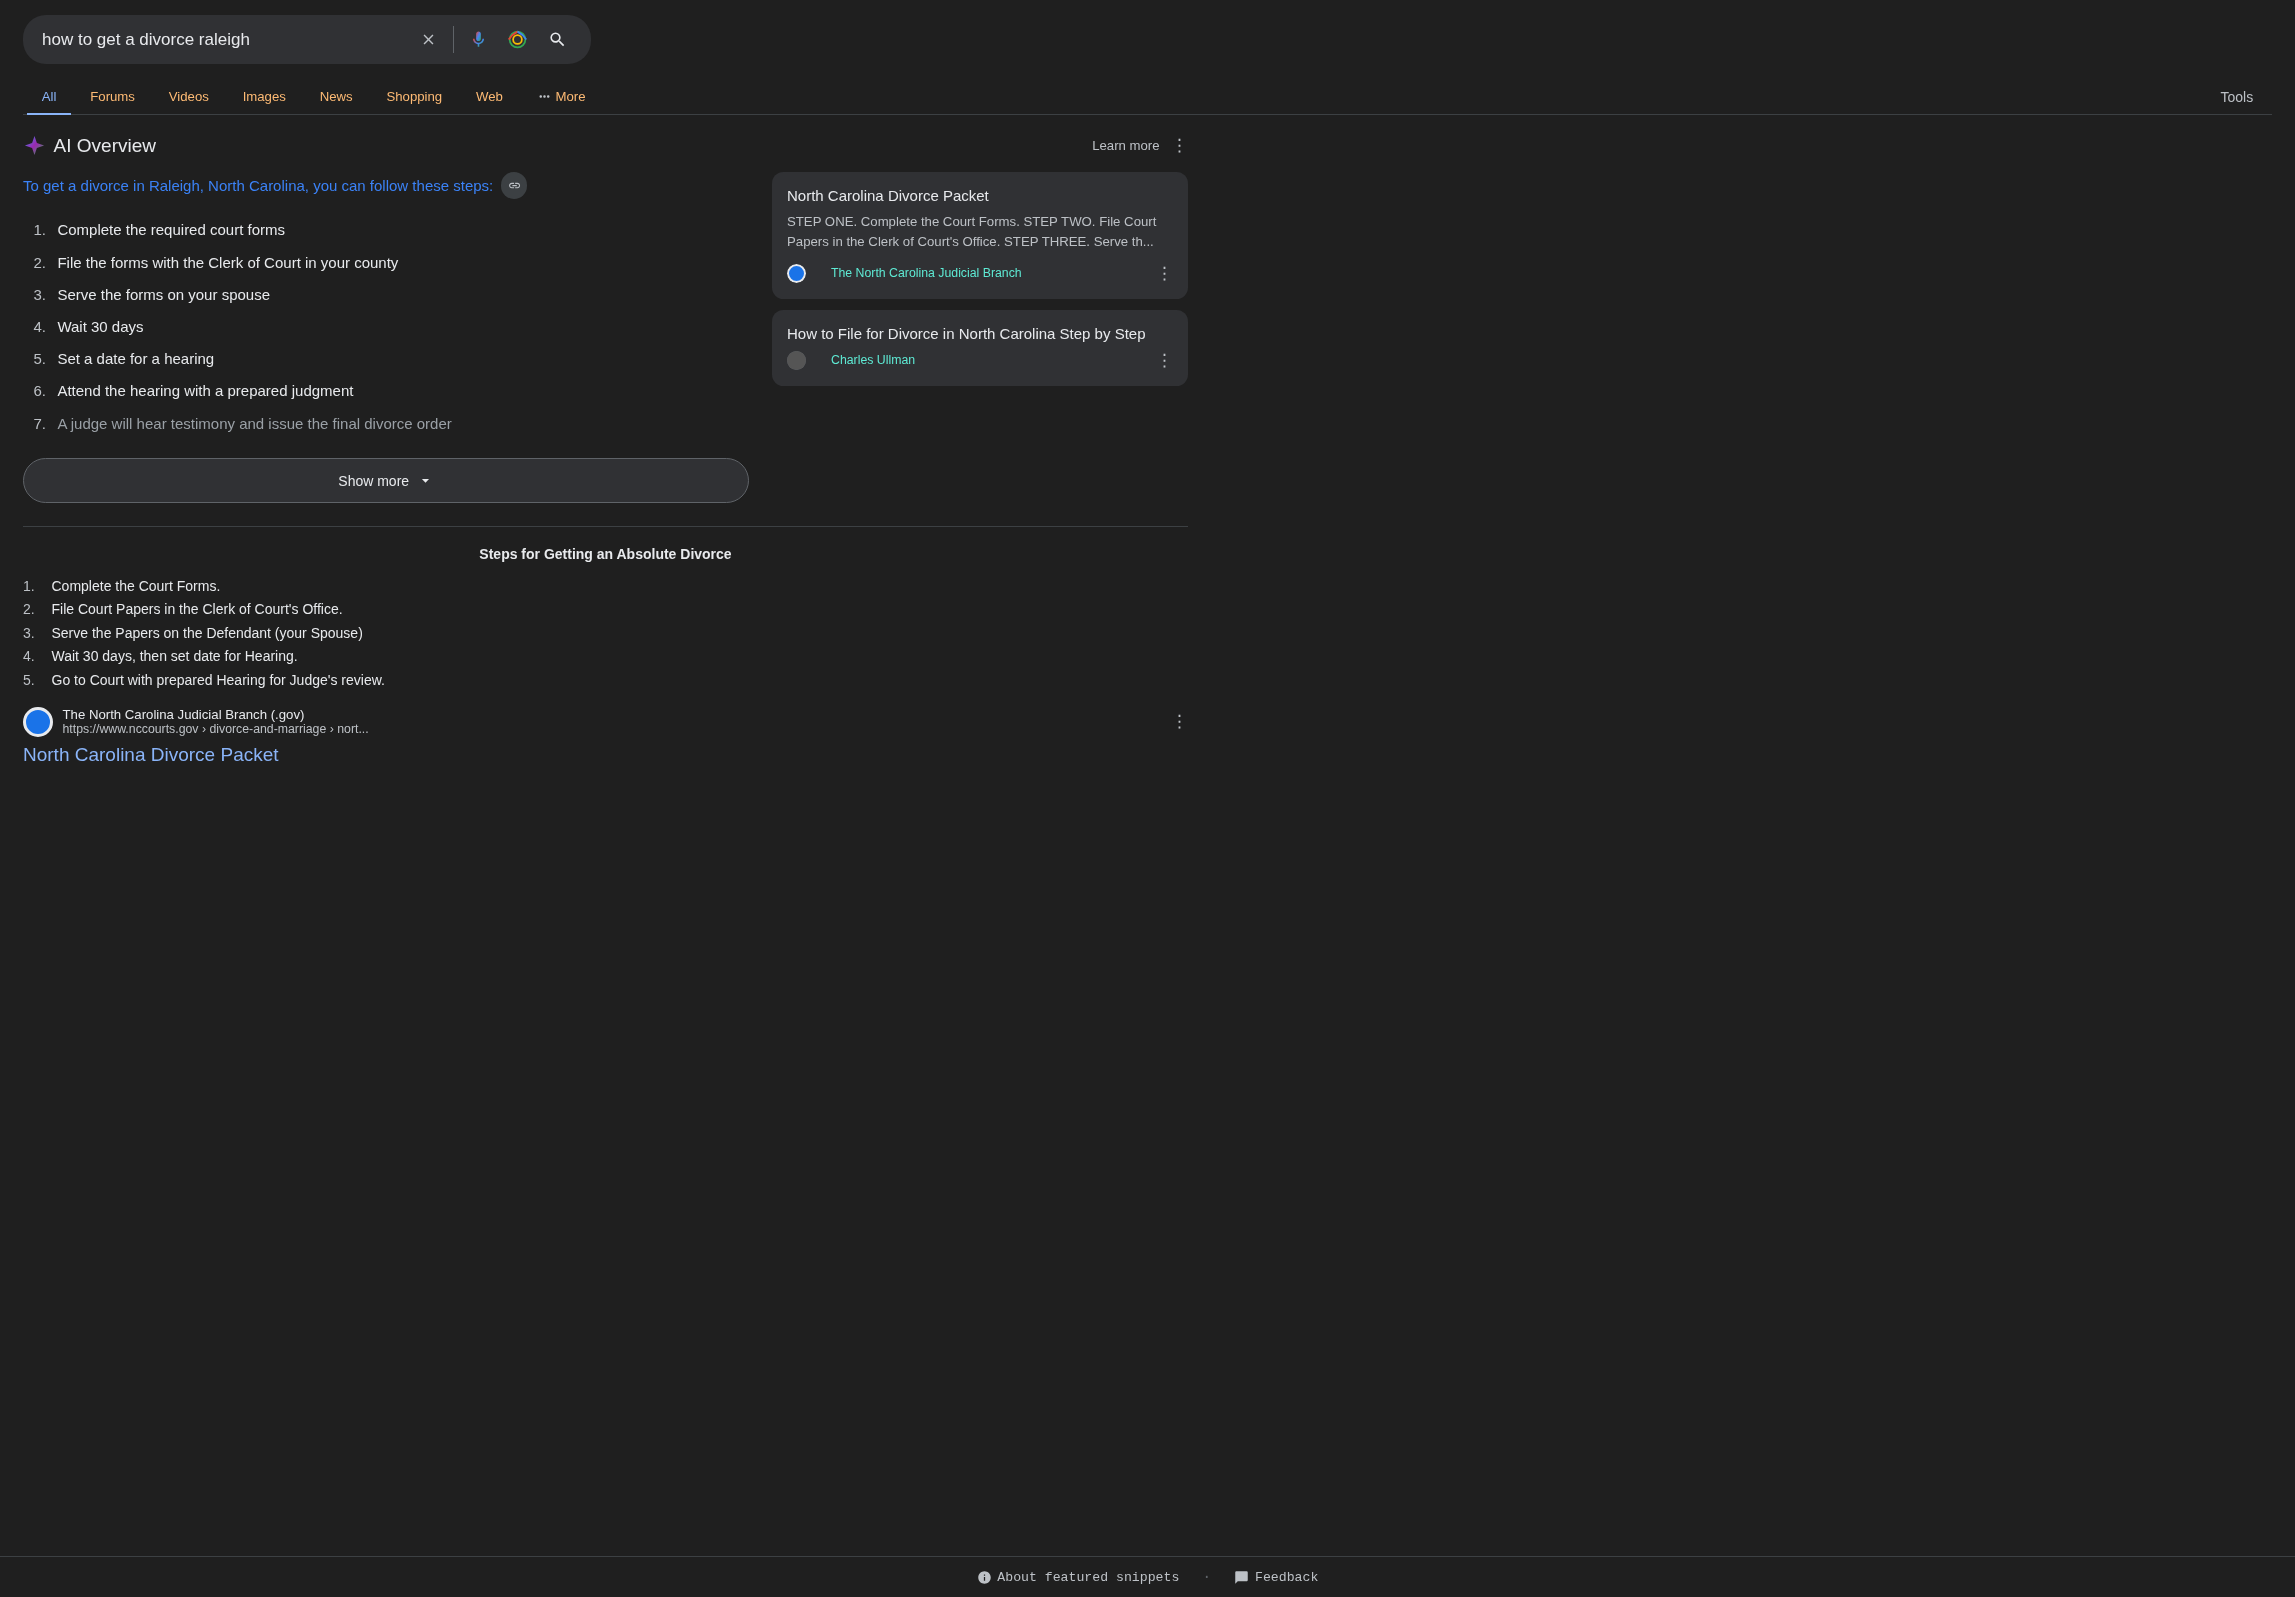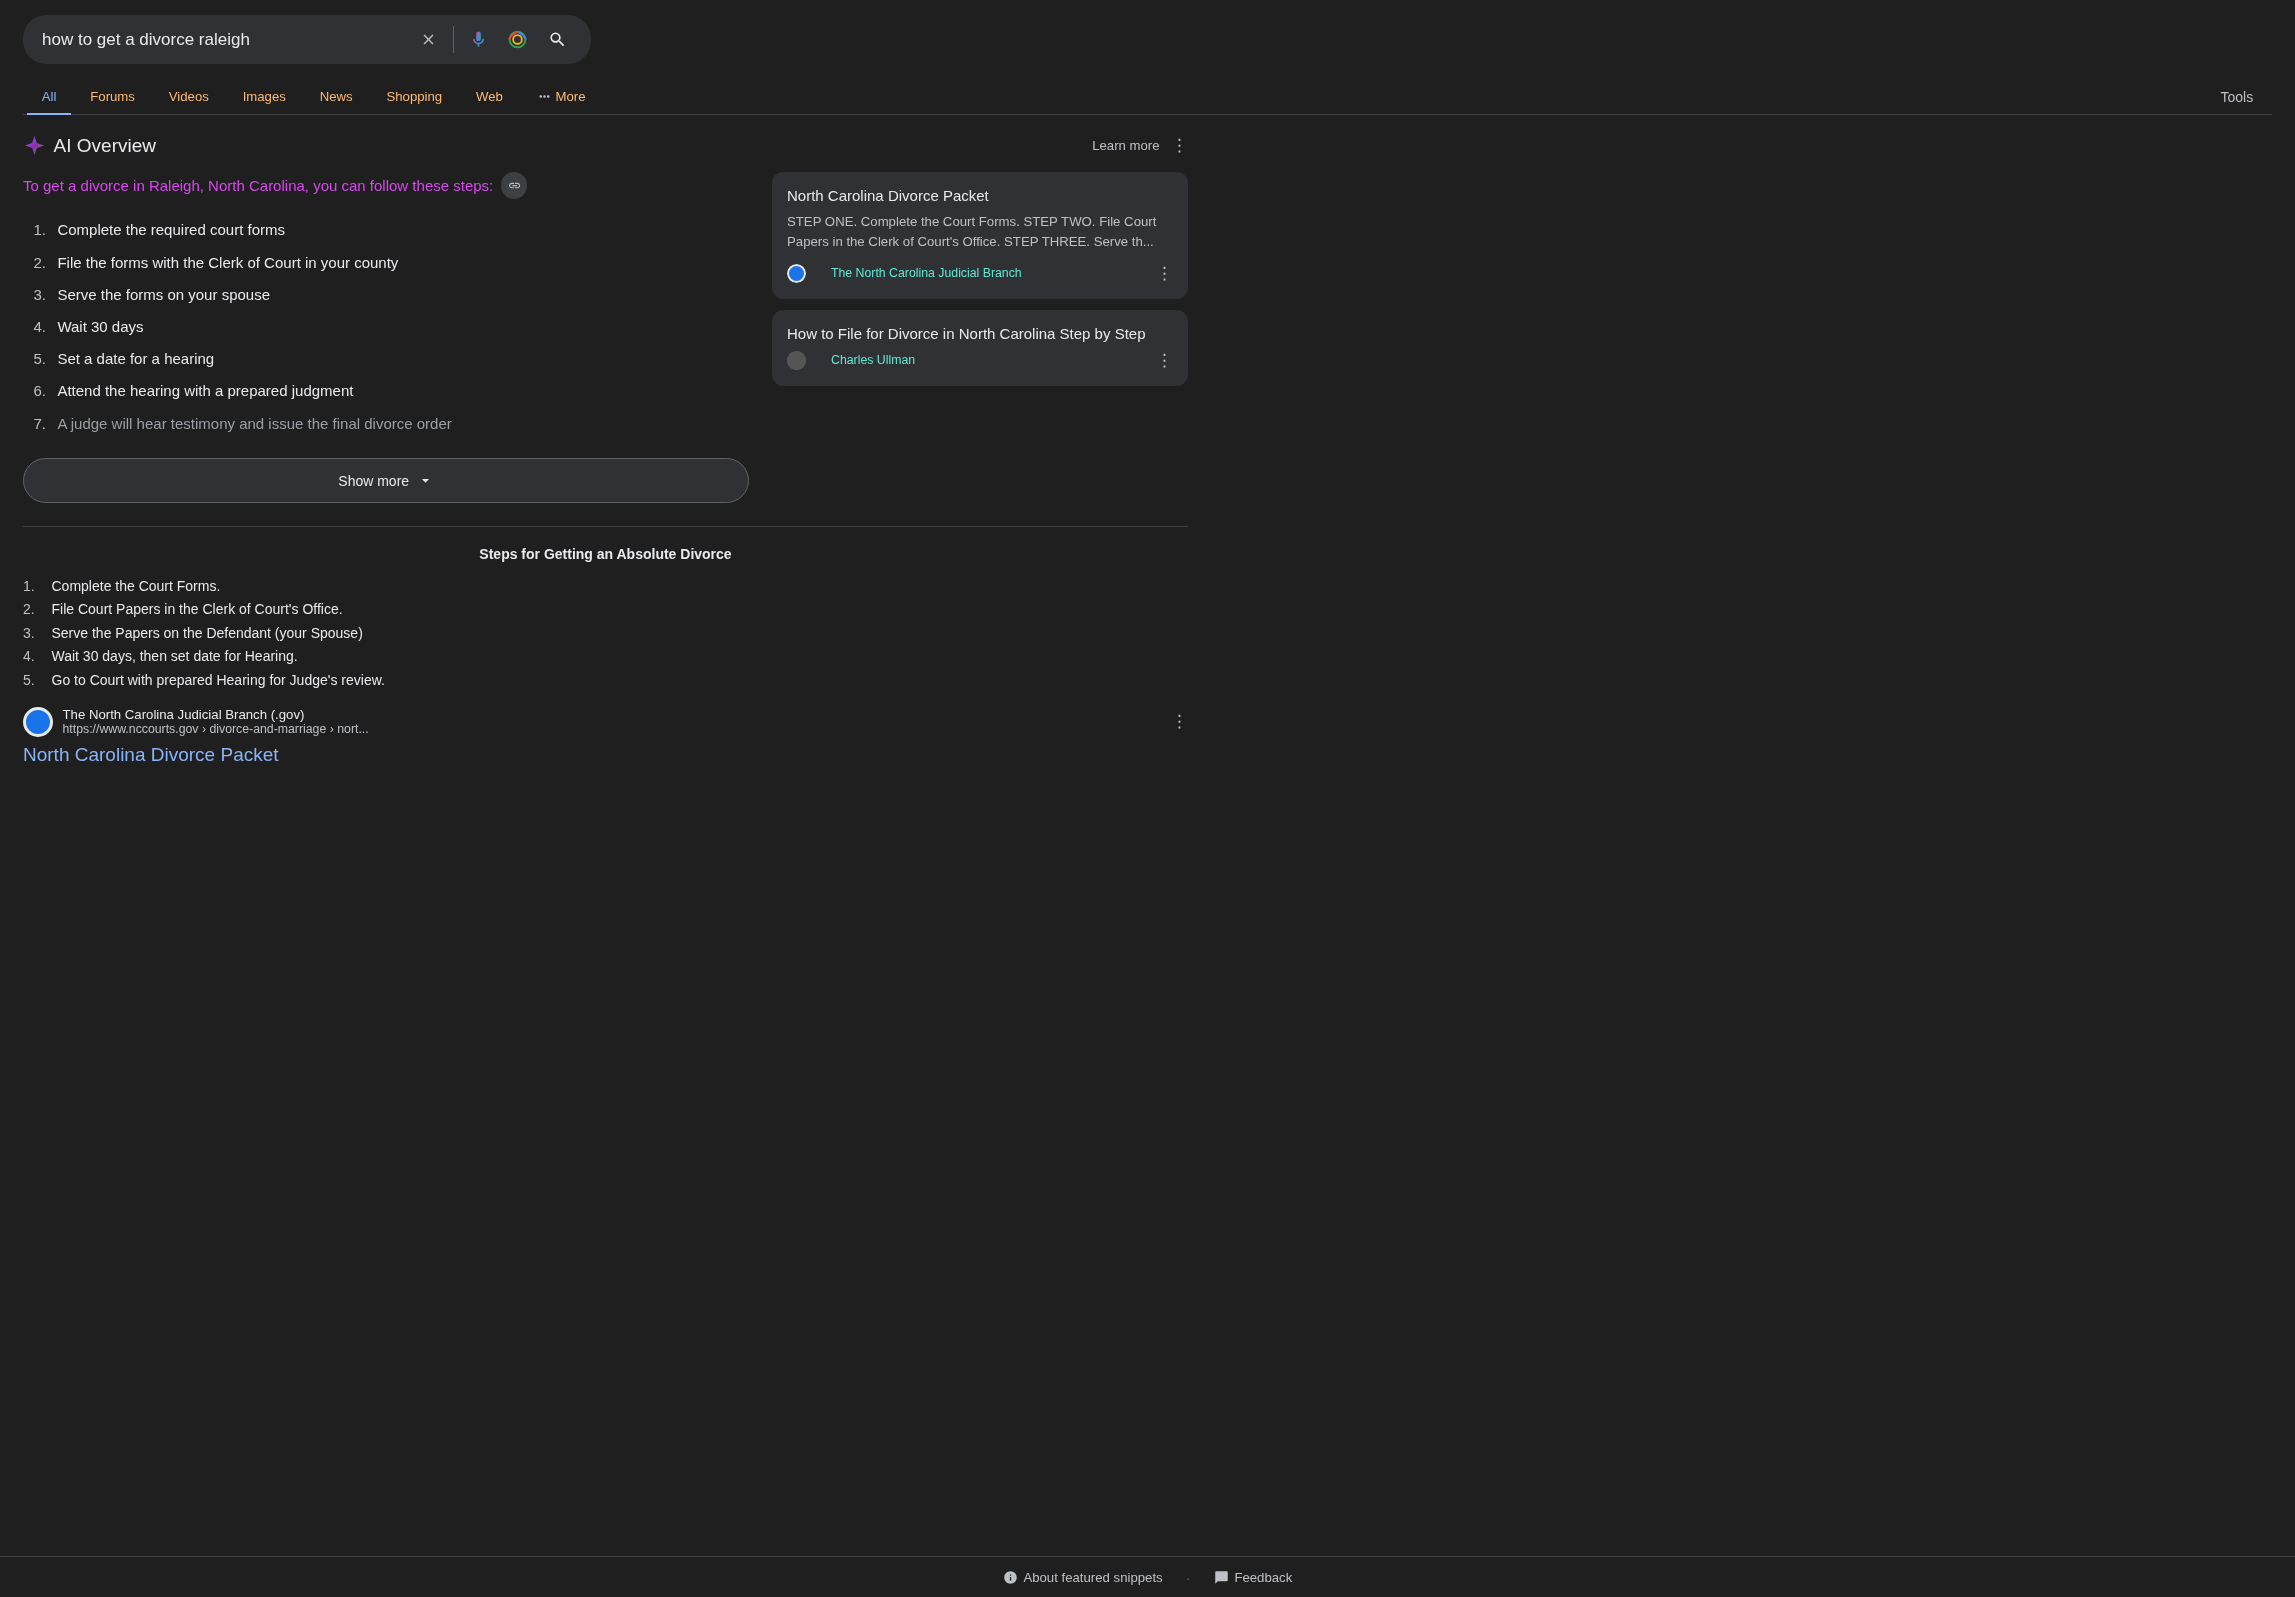--- a/index.html
+++ b/index.html
@@ -144,21 +144,21 @@
       align-items: flex-start;
     }
 
     .ai-left {
       flex: 1;
       min-width: 0;
     }
 
     .ai-intro {
       font-size: 15px;
-      color: #d946ef;
+      color: #3b82f6;
       margin-bottom: 15px;
       display: flex;
       align-items: center;
       gap: 7.6px;
     }
 
     .link-icon {
       display: inline-flex;
       align-items: center;
       justify-content: center;
@@ -374,20 +374,21 @@
       bottom: 0;
       left: 0;
       right: 0;
       background: #1f1f1f;
       border-top: 0.9px solid #3c4043;
       padding: 11.4px 23px;
       display: flex;
       align-items: center;
       justify-content: center;
       gap: 23px;
+      font-family: Liberation Mono, monospace;
     }
 
     .footer-item {
       display: flex;
       align-items: center;
       gap: 5.7px;
       color: #bdc1c6;
       font-size: 13.2px;
       cursor: pointer;
     }

